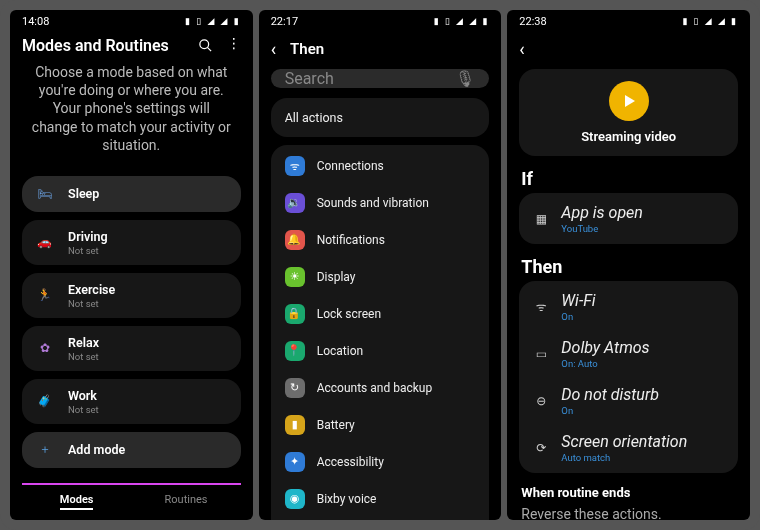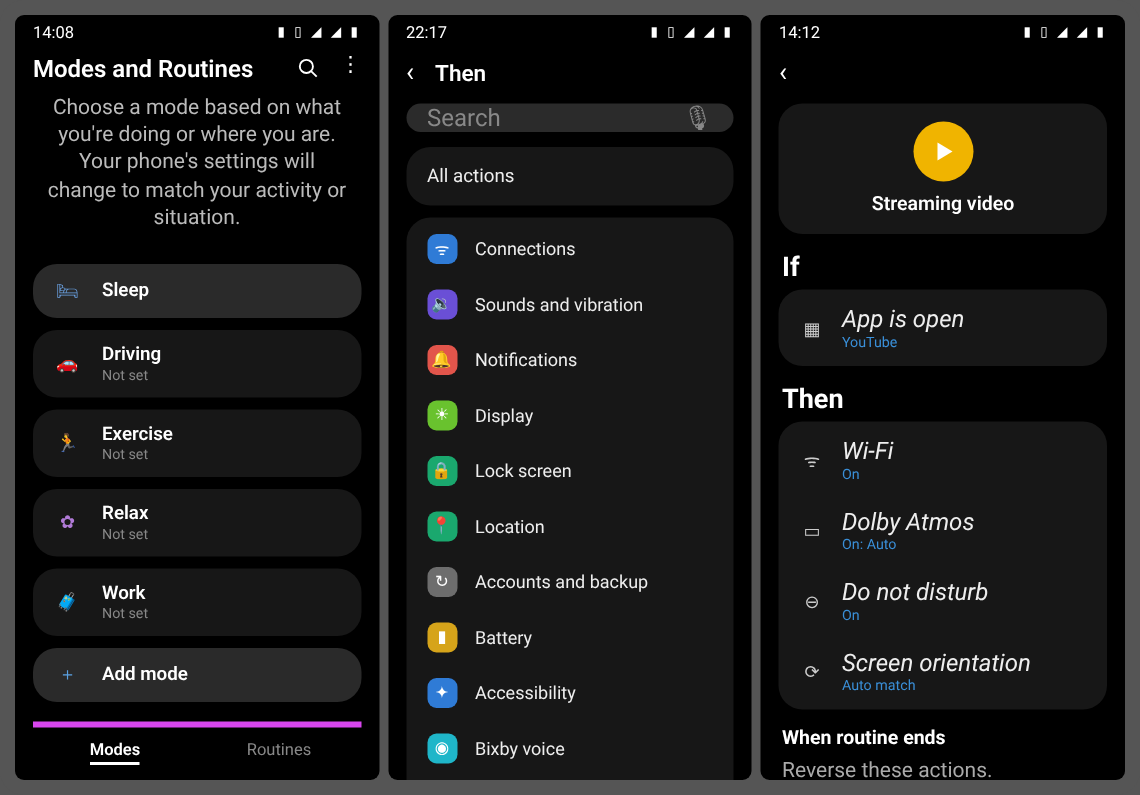--- a/index.html
+++ b/index.html
@@ -75,21 +75,21 @@
     gap: 14px;
   }
   .mode-card.light { background: #2a2a2a; }
   .mode-text { display: flex; flex-direction: column; }
   .mode-name { font-size: 12.5px; font-weight: 600; color: #fff; }
   .mode-sub { font-size: 9.5px; color: #888; margin-top: 1px;}
   .mode-card.single .mode-text { justify-content: center; }
   .mode-card.single .mode-name { line-height: 18px; }
   .tabs {
     display: flex;
-    border-top: 4px solid #d946ef;
+    border-top: 2px solid #d946ef;
     padding: 8px 0 10px 0;
     margin-top: auto;
   }
   .tab {
     flex: 1;
     text-align: center;
     font-size: 11px;
     color: #888;
   }
   .tab.active { color: #fff; font-weight: 600; }
@@ -350,21 +350,21 @@
         <div class="action-row">
           
           
         </div>
       </div>
     </div>
   </div>
 
   <div class="phone">
     <div class="statusbar">
-      <span>14:12</span>
+      <span>22:38</span>
       <span class="icons">▮ ▯ ◢ ◢ ▮</span>
     </div>
     <div class="content">
       <div class="p3-top">
         <span class="back-arrow">‹</span>
       </div>
       <div class="routine-badge-wrap">
         <div class="badge-circle">
             <div class="play-tri"></div>
           </div>

